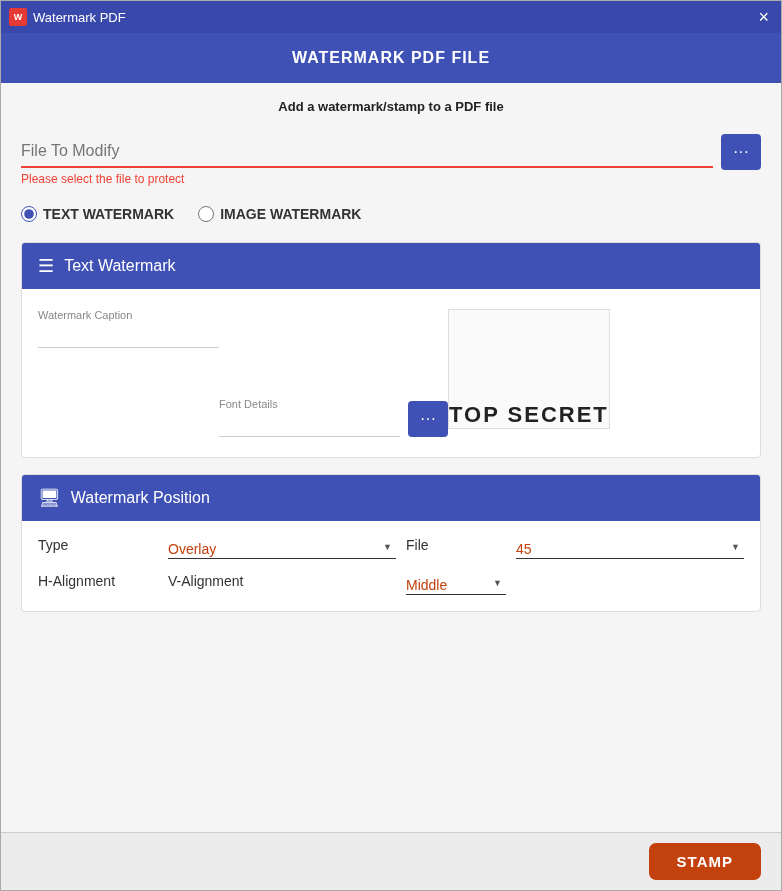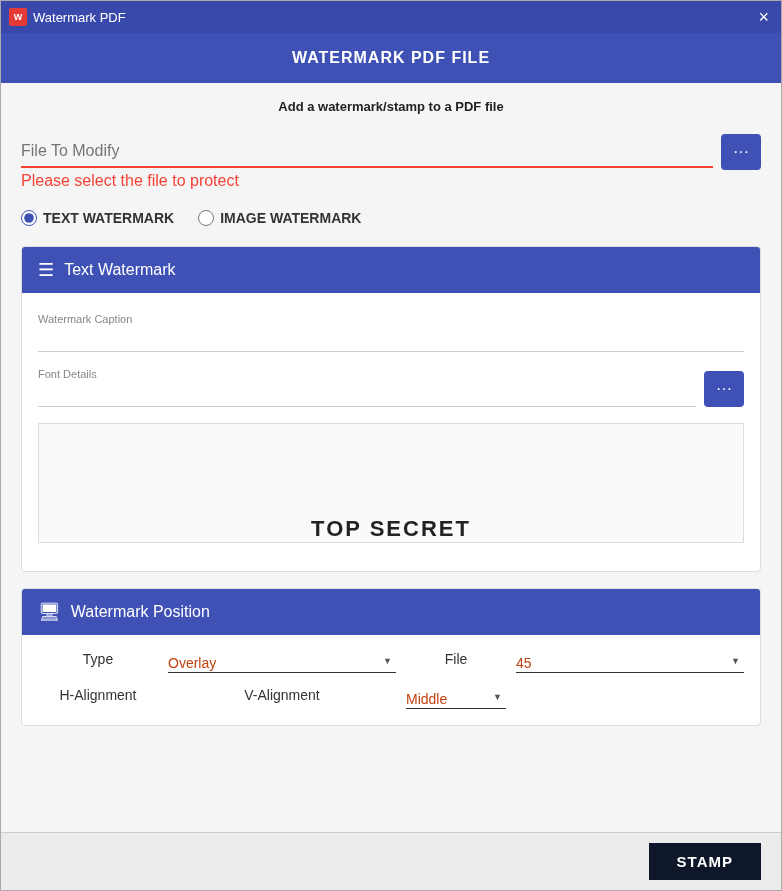--- a/index.html
+++ b/index.html
@@ -95,21 +95,21 @@
       border: none;
       border-bottom: 2px solid #f44336;
       background: transparent;
       font-size: 16px;
       color: #999;
       padding: 6px 0;
       outline: none;
     }
     .file-error {
       color: #f44336;
-      font-size: 16px;
+      font-size: 12px;
       margin-top: 2px;
     }
     .btn-browse {
       background: #3f51b5;
       color: white;
       border: none;
       border-radius: 4px;
       width: 40px;
       height: 36px;
       font-size: 16px;
@@ -153,22 +153,21 @@
       gap: 10px;
       font-size: 16px;
       font-weight: 500;
     }
     .section-header-icon {
       font-size: 18px;
     }
     .section-body {
       padding: 20px 16px;
       display: flex;
-      flex-direction: column;
-      gap: 16px;
+      flex-direction: row;
     }
     .form-field {
       display: flex;
       flex-direction: column;
       gap: 2px;
     }
     .form-field label {
       font-size: 11px;
       color: #888;
     }
@@ -209,21 +208,20 @@
       display: grid;
       grid-template-columns: 120px 1fr 100px 1fr;
       gap: 14px 10px;
       align-items: end;
       padding: 16px;
     }
     .pos-label {
       font-size: 14px;
       color: #333;
       padding-bottom: 6px;
-      text-align: center;
     }
     .pos-select {
       border: none;
       outline: none;
       font-size: 14px;
       color: #c2410c;
       background: transparent;
       appearance: none;
       -webkit-appearance: none;
       cursor: pointer;
@@ -245,24 +243,24 @@
     }
     .footer-bar {
       background: #ececec;
       padding: 10px 20px;
       display: flex;
       justify-content: flex-end;
       border-top: 1px solid #ccc;
       flex-shrink: 0;
     }
     .btn-stamp {
-      background: #0f172a;
-      color: white;
-      border: none;
-      border-radius: 0;
+      background: #c2410c;
+      color: white;
+      border: none;
+      border-radius: 7px;
       padding: 10px 28px;
       font-size: 15px;
       font-weight: 600;
       letter-spacing: 1px;
       cursor: pointer;
     }
   </style>
 </head>
 <body>
 

